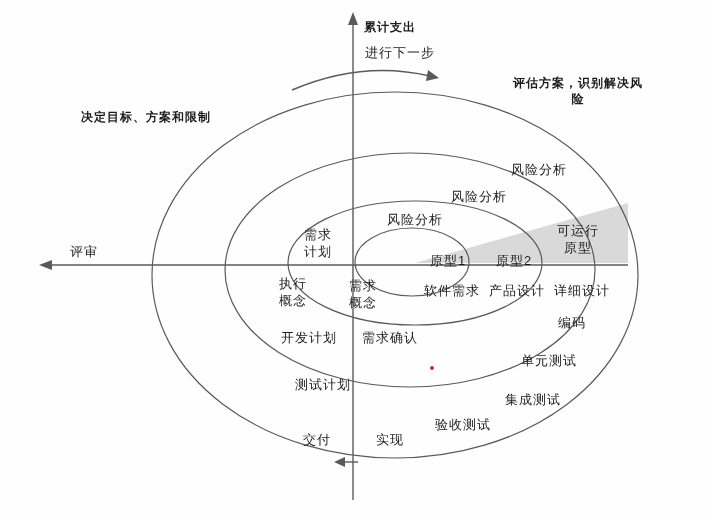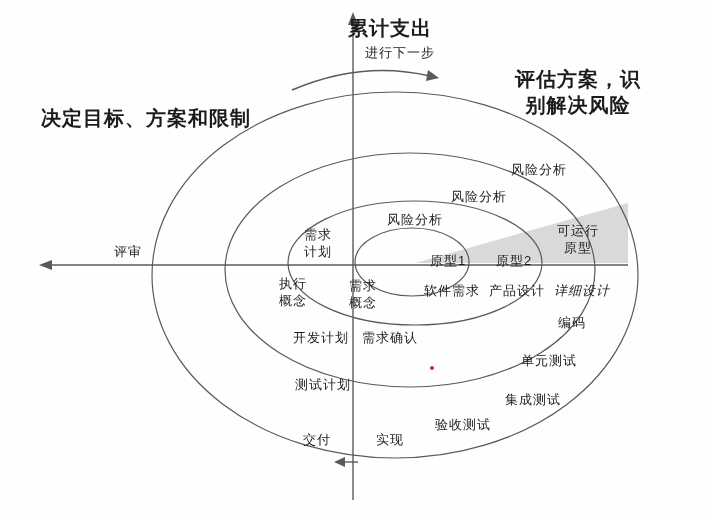--- a/index.html
+++ b/index.html
@@ -21,21 +21,21 @@
     transform: translate(-50%, -50%);
     font-size: 13px;
     color: var(--text, #1b1b1b);
     white-space: pre-line;
     text-align: center;
     line-height: 1.3;
     letter-spacing: 1px;
   }
   .lbl.bold {
     font-weight: bold;
-    font-size: 20px;
+    font-size: 12px;
     letter-spacing: 1px;
   }
   .red-dot {
     position: absolute;
     width: 4px;
     height: 4px;
     border-radius: 50%;
     background: #c0392b;
   }
 </style>
@@ -70,21 +70,21 @@
     <g>
       <line x1="358" y1="462" x2="344" y2="462" style="stroke: var(--line, #5a5a5a); stroke-width: 1.4;"></line>
       <polygon points="334,462 345,457 345,467" style="fill: var(--line, #5a5a5a);"></polygon>
     </g>
   </svg>
 
   <div class="layer">
 
     <div class="lbl bold" style="left:390px; top:28px;">累计支出</div>
     <div class="lbl" style="left:400px; top:53px;">进行下一步</div>
-    <div class="lbl" style="left:84px;  top:252px;margin-left:44px;">评审</div>
+    <div class="lbl" style="left:84px;  top:252px;">评审</div>
 
     <div class="lbl bold" style="left:578px; top:92px;">评估方案，识别解决风险</div>
     <div class="lbl bold" style="left:146px; top:118px;">决定目标、方案和限制</div>
 
     <div class="lbl" style="left:539px; top:170px;">风险分析</div>
     <div class="lbl" style="left:479px; top:197px;">风险分析</div>
     <div class="lbl" style="left:415px; top:220px;">风险分析</div>
 
     <div class="lbl" style="left:318px; top:244px;">需求
 计划</div>
@@ -92,24 +92,24 @@
 原型</div>
     <div class="lbl" style="left:448px; top:261px;">原型1</div>
     <div class="lbl" style="left:514px; top:261px;">原型2</div>
 
     <div class="lbl" style="left:293px; top:293px;">执行
 概念</div>
     <div class="lbl" style="left:363px; top:295px;">需求
 概念</div>
     <div class="lbl" style="left:452px; top:291px;">软件需求</div>
     <div class="lbl" style="left:517px; top:291px;">产品设计</div>
-    <div class="lbl" style="left:582px; top:291px;font-style:italic;">详细设计</div>
+    <div class="lbl" style="left:582px; top:291px;">详细设计</div>
     <div class="lbl" style="left:572px; top:323px;">编码</div>
 
-    <div class="lbl" style="left:321px; top:338px;">开发计划</div>
+    <div class="lbl" style="left:309px; top:338px;">开发计划</div>
     <div class="lbl" style="left:390px; top:338px;">需求确认</div>
     <div class="lbl" style="left:549px; top:361px;">单元测试</div>
 
     <div class="lbl" style="left:323px; top:385px;">测试计划</div>
     <div class="lbl" style="left:533px; top:400px;">集成测试</div>
     <div class="lbl" style="left:463px; top:425px;">验收测试</div>
 
     <div class="lbl" style="left:317px; top:440px;">交付</div>
     <div class="lbl" style="left:390px; top:440px;">实现</div>
 

